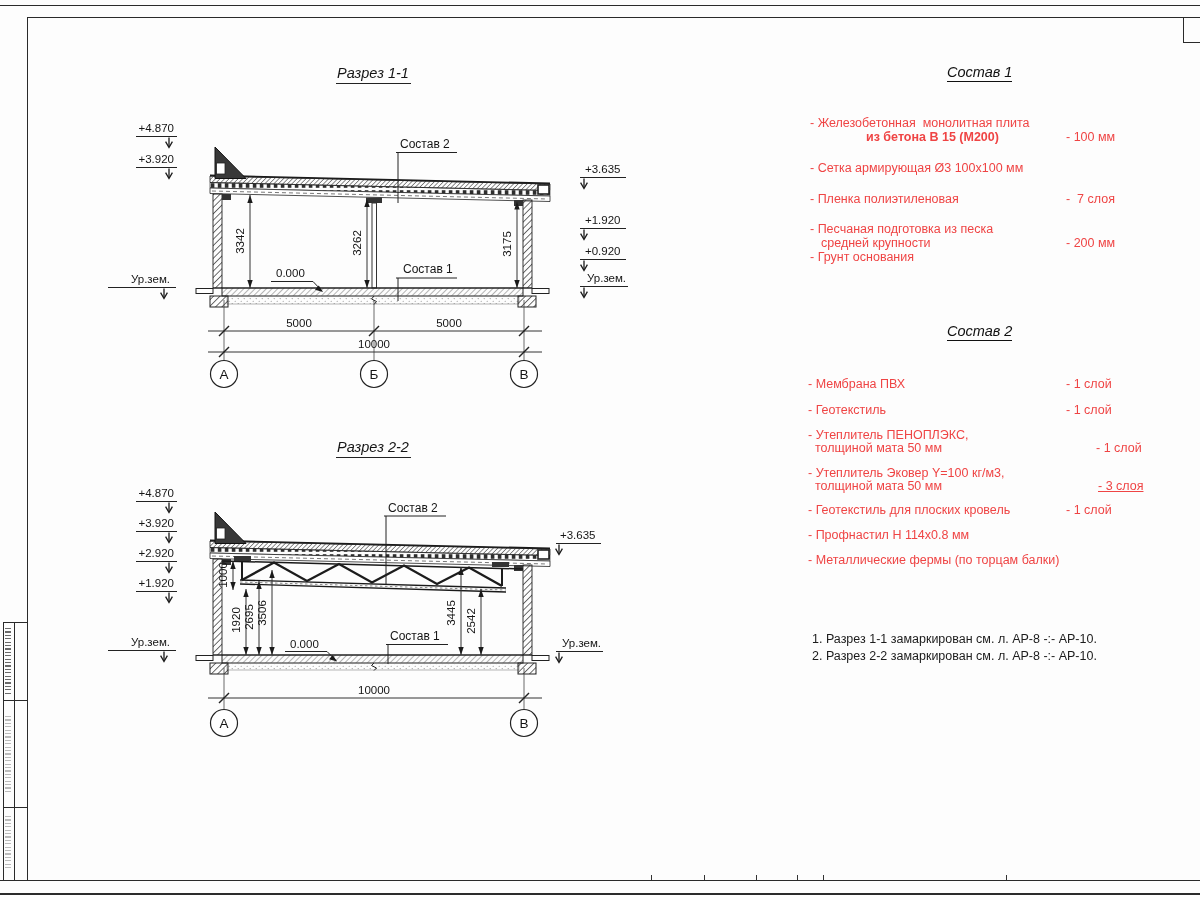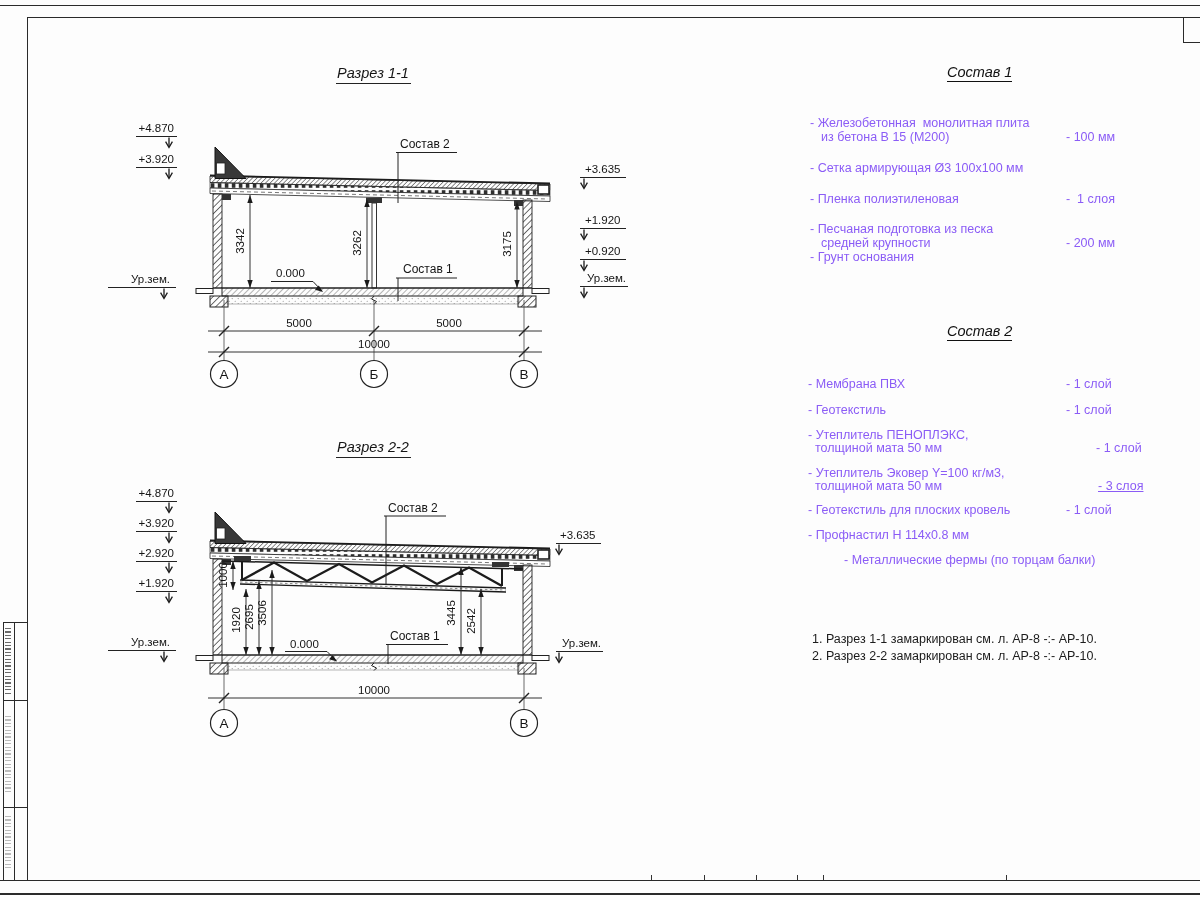--- a/index.html
+++ b/index.html
@@ -1,21 +1,21 @@
 <!DOCTYPE html>
 <html><head>
 <meta charset="utf-8">
 <style>
   html,body{margin:0;padding:0;background:#e8e8e8;}
   .sheet{position:relative;width:1200px;height:900px;background:#fdfdfd;overflow:hidden;
          font-family:"Liberation Sans",sans-serif;padding-left:45px;}
   .abs{position:absolute;}
   .hline{position:absolute;background:#2a2a2a;height:1px;}
   .vline{position:absolute;background:#2a2a2a;width:1px;}
-  .txt{position:absolute;font:12.5px "Liberation Sans",sans-serif;color:#8b5cf6;white-space:pre;}
+  .txt{position:absolute;font:12.5px "Liberation Sans",sans-serif;color:#ef4444;white-space:pre;}
   .spec-title{position:absolute;font:italic 14.5px "Liberation Sans",sans-serif;color:#111;
               border-bottom:1.2px solid #111;padding-bottom:1px;}
   .note{position:absolute;font:12.5px "Liberation Sans",sans-serif;color:#1c1c1c;white-space:pre;}
   .squig{position:absolute;width:6px;background:repeating-linear-gradient(180deg,#6a6a6a 0 1.2px,transparent 1.2px 3.4px);}
   .tick{position:absolute;width:1px;height:5px;background:#333;}
   svg text{font-family:"Liberation Sans",sans-serif;fill:#151515;}
   .fs11{font-size:11.5px;} .fs12{font-size:12px;} .fs13{font-size:13.5px;}
   .it{font-style:italic;font-size:14.5px;}
   .ln{stroke:#222;stroke-width:1;} .ln2{stroke:#1a1a1a;stroke-width:1.8;}
   .thin{stroke:#444;stroke-width:0.8;} .dim{stroke:#333;stroke-width:1;}
@@ -309,42 +309,42 @@
         <circle cx="224" cy="723" r="13.5" fill="#fff" stroke="#222" stroke-width="1.2"></circle>
         <circle cx="524" cy="723" r="13.5" fill="#fff" stroke="#222" stroke-width="1.2"></circle>
         <text class="fs13" x="224" y="727.5" text-anchor="middle">А</text>
         <text class="fs13" x="524" y="727.5" text-anchor="middle">В</text>
       </g>
     </g>
   </svg>
 
   <div class="spec-title" style="left:947px;top:64px;">Состав 1</div>
   <div class="txt" style="left:810px;top:116px;">- Железобетонная  монолитная плита</div>
-  <div class="txt" style="left:821px;top:130px;">из бетона В 15 (М200)</div>
+  <div class="txt" style="left:866px;top:130px;font-weight:bold;">из бетона В 15 (М200)</div>
   <div class="txt" style="left:1066px;top:130px;">- 100 мм</div>
   <div class="txt" style="left:810px;top:161px;text-align:center;">- Сетка армирующая Ø3 100х100 мм</div>
   <div class="txt" style="left:810px;top:192px;">- Пленка полиэтиленовая</div>
-  <div class="txt" style="left:1066px;top:192px;">-  1 слоя</div>
+  <div class="txt" style="left:1066px;top:192px;">-  7 слоя</div>
   <div class="txt" style="left:810px;top:222px;">- Песчаная подготовка из песка</div>
   <div class="txt" style="left:821px;top:236px;">средней крупности</div>
   <div class="txt" style="left:1066px;top:236px;text-align:center;">- 200 мм</div>
   <div class="txt" style="left:810px;top:250px;">- Грунт основания</div>
 
   <div class="spec-title" style="left:947px;top:323px;">Состав 2</div>
   <div class="txt" style="left:808px;top:377px;">- Мембрана ПВХ</div>
   <div class="txt" style="left:1066px;top:377px;">- 1 слой</div>
   <div class="txt" style="left:808px;top:403px;text-align:right;">- Геотекстиль</div>
   <div class="txt" style="left:1066px;top:403px;">- 1 слой</div>
   <div class="txt" style="left:808px;top:428px;">- Утеплитель ПЕНОПЛЭКС,</div>
   <div class="txt" style="left:815px;top:441px;">толщиной мата 50 мм</div>
   <div class="txt" style="left:1096px;top:441px;">- 1 слой</div>
   <div class="txt" style="left:808px;top:466px;">- Утеплитель Эковер Y=100 кг/м3,</div>
   <div class="txt" style="left:815px;top:479px;">толщиной мата 50 мм</div>
   <div class="txt" style="left:1098px;top:479px;text-decoration:underline;">- 3 слоя</div>
   <div class="txt" style="left:808px;top:503px;">- Геотекстиль для плоских кровель</div>
   <div class="txt" style="left:1066px;top:503px;">- 1 слой</div>
   <div class="txt" style="left:808px;top:528px;">- Профнастил Н 114х0.8 мм</div>
-  <div class="txt" style="left:844px;top:553px;">- Металлические фермы (по торцам балки)</div>
+  <div class="txt" style="left:808px;top:553px;">- Металлические фермы (по торцам балки)</div>
 
   <div class="note" style="left:812px;top:632px;">1. Разрез 1-1 замаркирован см. л. АР-8 -:- АР-10.</div>
   <div class="note" style="left:812px;top:649px;">2. Разрез 2-2 замаркирован см. л. АР-8 -:- АР-10.</div>
 
 </div>
 
 </body></html>

